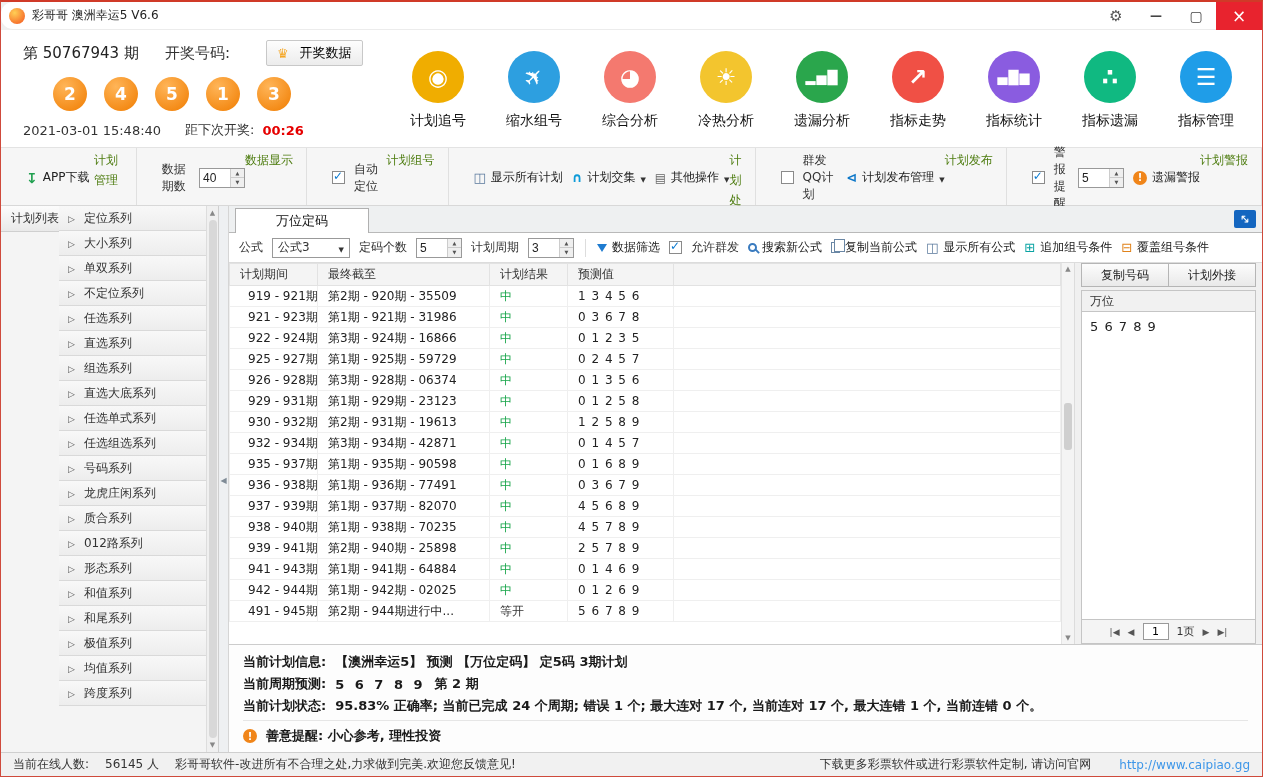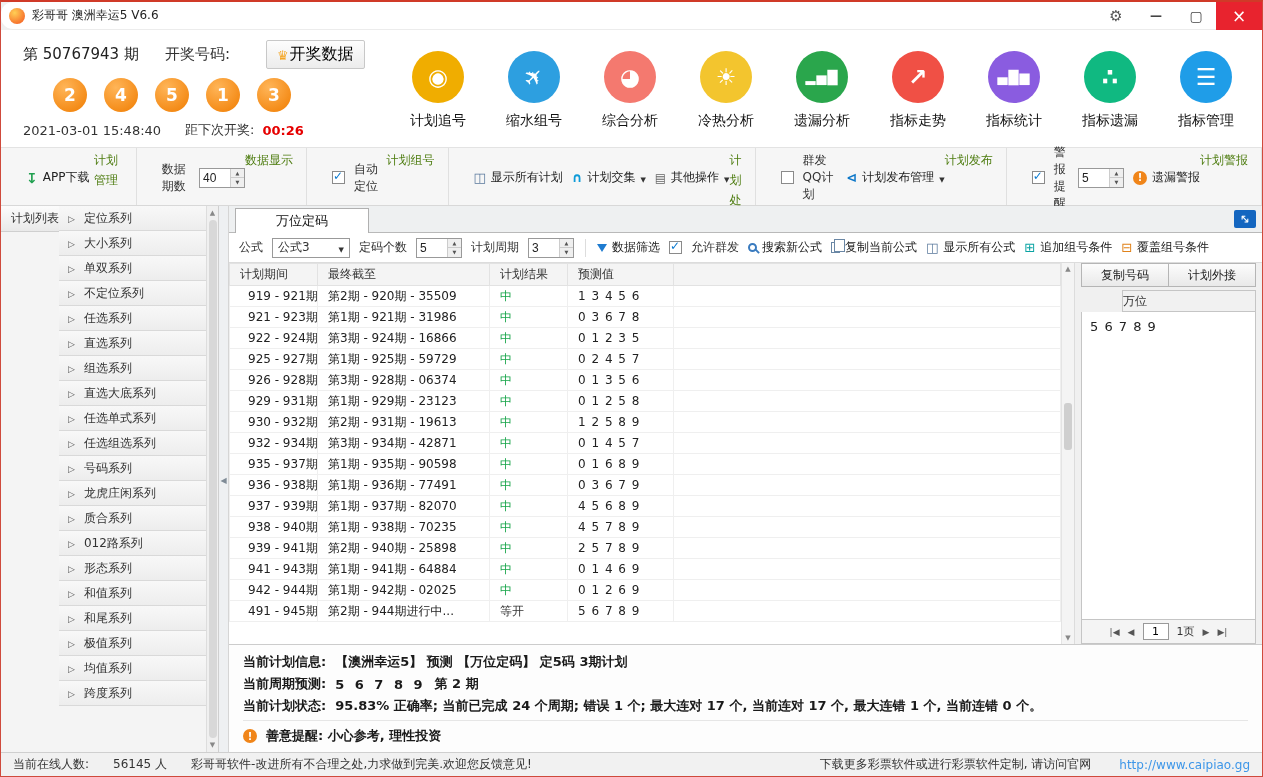--- a/index.html
+++ b/index.html
@@ -18,21 +18,21 @@
   .i-min::before { content: "—"; font-weight: bold; font-size: 12px; }
   .i-max::before { content: "▢"; font-size: 14px; }
   .i-close::before { content: "×"; font-size: 17px; }
 
   
   .header { height: 118px; background: #fff; display: flex; border-bottom: 1px solid #e3e3e3; flex: 0 0 auto; }
   .draw-panel { width: 400px; padding: 10px 8px 8px 22px; display: flex; flex-direction: column; justify-content: space-between; }
   .dp-row1 { display: flex; align-items: center; }
   .period { font-size: 15px; color: #222; }
   .draw-label { font-size: 15px; margin-left: 26px; }
-  .draw-btn { margin-left: 36px; display: inline-flex; align-items: center; gap: 1px; border: 1px solid #c8c8c8; background: linear-gradient(#fdfdfd, #ececec); padding: 3px 10px; font-size: 16px; border-radius: 2px; font-family: inherit; }
+  .draw-btn { margin-left: 36px; display: inline-flex; align-items: center; gap: 11px; border: 1px solid #c8c8c8; background: linear-gradient(#fdfdfd, #ececec); padding: 3px 10px; font-size: 13px; border-radius: 2px; font-family: inherit; }
   .i-crown::before { content: "♛"; color: #f5a623; font-size: 13px; }
   .dp-row2 { display: flex; gap: 17px; padding-left: 30px; align-items: center; }
   .ball { width: 34px; height: 34px; border-radius: 50%; background: radial-gradient(circle at 35% 28%, #ffb558, #f07c00); color: #fff; font-size: 17px; font-weight: bold; display: flex; align-items: center; justify-content: center; }
   .dp-row3 { display: flex; align-items: center; font-size: 13px; gap: 8px; }
   .cd-label { margin-left: 16px; }
   .countdown { color: #e60000; font-weight: bold; }
 
   .nav-icons { flex: 1; display: flex; align-items: center; justify-content: space-around; padding: 4px 8px 0; }
   .nav-item { display: flex; flex-direction: column; align-items: center; gap: 9px; width: 96px; }
   .nav-circle { width: 52px; height: 52px; border-radius: 50%; color: #fff; display: flex; align-items: center; justify-content: center; }
@@ -117,38 +117,38 @@
   .ptable td:first-child { padding-left: 18px; }
   .ptable td.pred { letter-spacing: 1px; }
   .vscroll { width: 13px; background: #f4f4f4; border-left: 1px solid #e4e4e4; display: flex; flex-direction: column; align-items: center; padding: 1px 0; }
   .vtrack { flex: 1; width: 100%; position: relative; }
   .vthumb { position: absolute; top: 36%; height: 13%; left: 2px; right: 2px; background: #cfcfcf; border-radius: 3px; }
 
   .right-panel { width: 175px; margin-left: 6px; display: flex; flex-direction: column; }
   .rp-btns { display: flex; height: 24px; flex: 0 0 auto; }
   .rp-btn { flex: 1; border: 1px solid #b5b5b5; background: linear-gradient(#fcfcfc, #e9e9e9); display: flex; align-items: center; justify-content: center; font-size: 12px; color: #222; }
   .rp-btn + .rp-btn { border-left: none; }
-  .rp-header { height: 22px; margin-top: 3px; border: 1px solid #c5c5c5; background: #f1f1f1; display: flex; align-items: center; flex: 0 0 auto; margin-left: 41px; }
+  .rp-header { height: 22px; margin-top: 3px; border: 1px solid #c5c5c5; background: #f1f1f1; display: flex; align-items: center; padding-left: 8px; flex: 0 0 auto; }
   .rp-body { flex: 1; background: #fff; border: 1px solid #c5c5c5; border-top: none; padding: 7px 8px; font-size: 13px; letter-spacing: 1px; color: #222; }
   .rp-pager { height: 24px; border: 1px solid #c5c5c5; border-top: none; background: #f4f4f4; display: flex; align-items: center; justify-content: center; gap: 8px; flex: 0 0 auto; }
   .pg { color: #555; font-size: 9px; }
   .pg-first::before { content: "|◀"; }
   .pg-prev::before { content: "◀"; }
   .pg-next::before { content: "▶"; }
   .pg-last::before { content: "▶|"; }
   .pg-input { width: 26px; height: 17px; border: 1px solid #999; background: #fff; text-align: center; font-size: 11px; font-family: inherit; }
   .pg-label { font-size: 11px; color: #333; }
 
   .info { background: #fdfdfd; border-top: 1px solid #ccc; padding: 6px 14px 5px; flex: 0 0 auto; }
   .iline { display: flex; align-items: center; gap: 9px; height: 22px; font-size: 13px; color: #1a1a1a; font-weight: bold; white-space: nowrap; }
   .iline .pred-val { letter-spacing: 3px; }
   .iline.reminder { border-top: 1px solid #e6e6e6; margin-top: 3px; padding-top: 4px; height: 27px; }
 
   .statusbar { height: 24px; background: #f1f1f1; border-top: 1px solid #cfcfcf; display: flex; align-items: center; justify-content: space-between; padding: 0 12px; flex: 0 0 auto; white-space: nowrap; }
-  .sb-left, .sb-right { display: flex; align-items: center; gap: 24px; }
+  .sb-left, .sb-right { display: flex; align-items: center; gap: 16px; }
   .sb-right { gap: 28px; }
   .sb-link { color: #3d96e8; }
 </style>
 </head>
 <body>
 
 <div class="window">
 
   <div class="titlebar">
     <span class="logo"></span>

